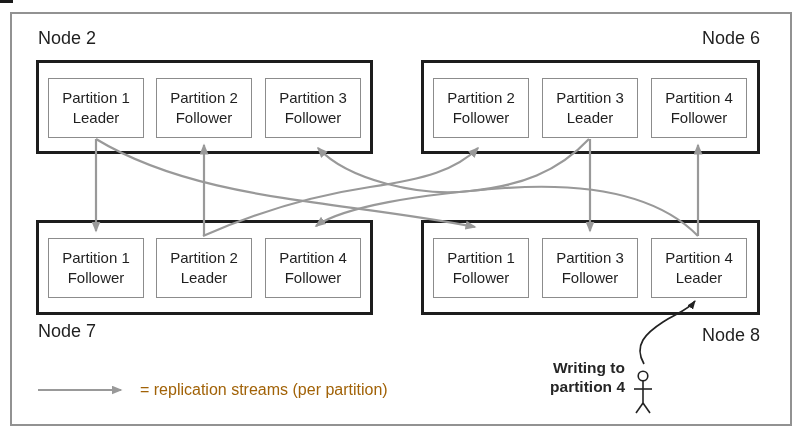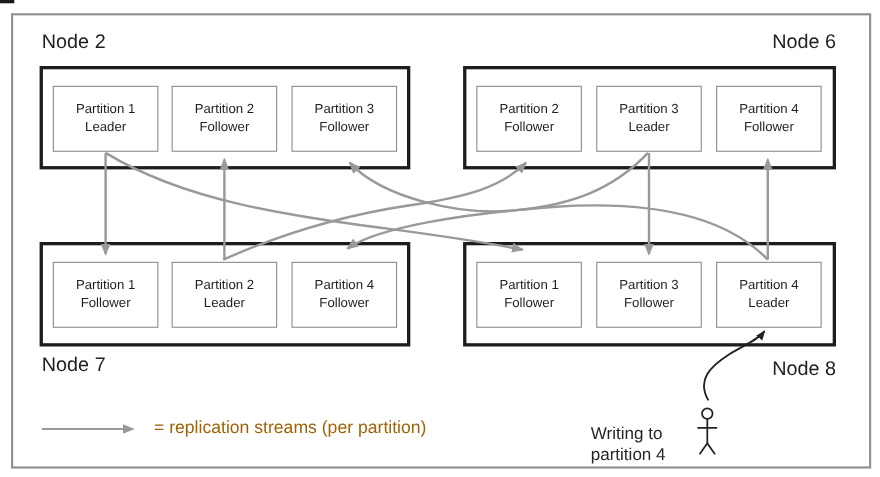--- a/index.html
+++ b/index.html
@@ -15,28 +15,28 @@
   #node3-box{left:36px;top:220px;width:337px;height:95px;}
   #node4-box{left:421px;top:220px;width:339px;height:95px;}
   .node-label{position:absolute;font-size:18px;color:#1f1f1f;white-space:nowrap;}
   #node1-label{left:38px;top:28px;}
   #node2-label{left:695px;top:28px;width:65px;text-align:right;}
   #node3-label{left:38px;top:321px;}
   #node4-label{left:695px;top:325px;width:65px;text-align:right;}
   .partition-box{
     position:absolute;width:96px;height:60px;border:1px solid #8c8c8c;background:#ffffff;
     box-sizing:border-box;display:flex;flex-direction:column;align-items:center;justify-content:center;
-    font-size:12px;line-height:1.32;text-align:center;z-index:2;
+    font-size:15px;line-height:1.32;text-align:center;z-index:2;
   }
   .row1{top:78px;} .row2{top:238px;}
   .c1{left:48px;} .c2{left:156px;} .c3{left:265px;}
   .c4{left:433px;} .c5{left:542px;} .c6{left:651px;}
   #arrow-layer{position:absolute;left:0;top:0;width:800px;height:434px;z-index:3;pointer-events:none;}
   .legend-text{position:absolute;left:140px;top:381px;font-size:16px;color:#a16207;white-space:nowrap;}
-  .write-note{position:absolute;left:537px;top:386px;width:88px;text-align:left;font-size:15.5px;line-height:1.22;color:#262626;}
+  .write-note{position:absolute;left:537px;top:359px;width:88px;text-align:right;font-size:15.5px;line-height:1.22;color:#262626;font-weight:bold;}
 </style>
 </head>
 <body>
 
 <div id="stage">
 
   <div class="artifact"></div>
   <div class="outer-frame"></div>
 
   <div class="node-box" id="node1-box"></div>

